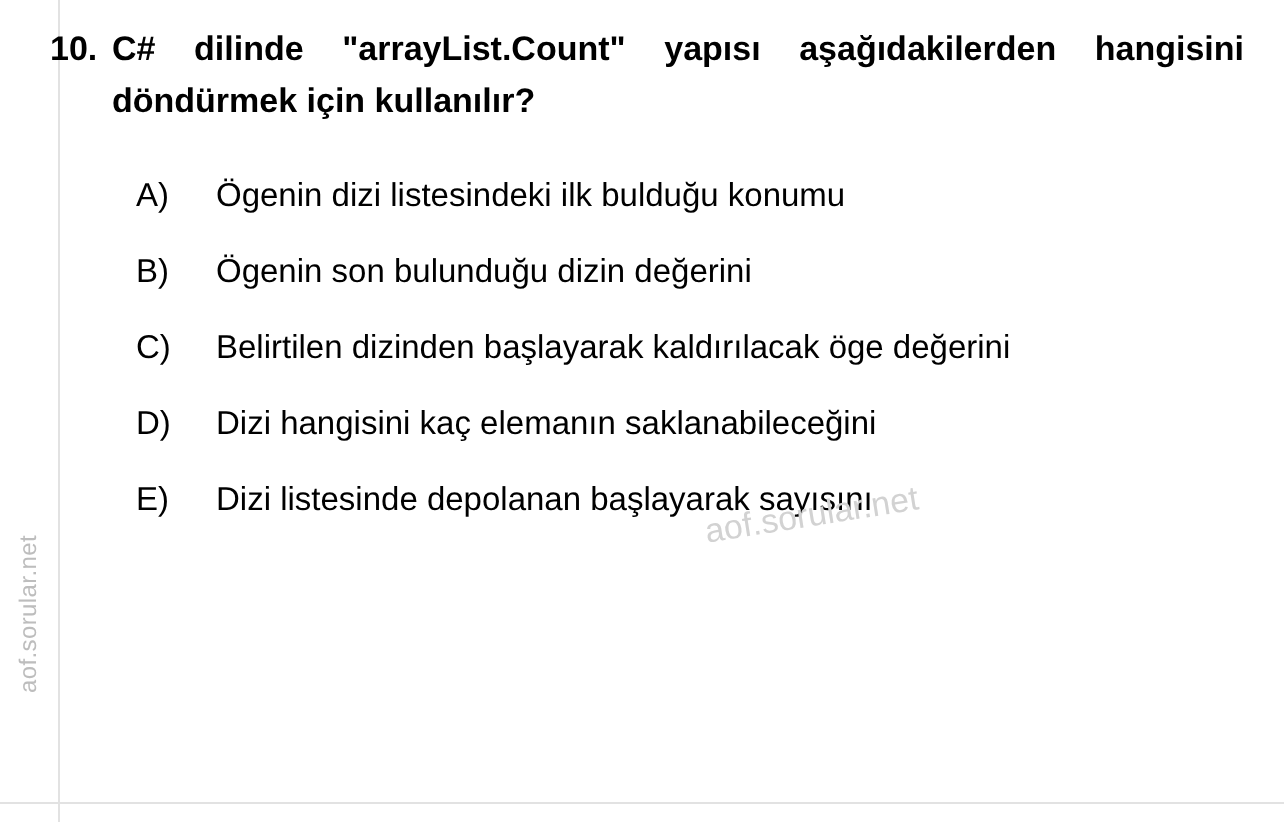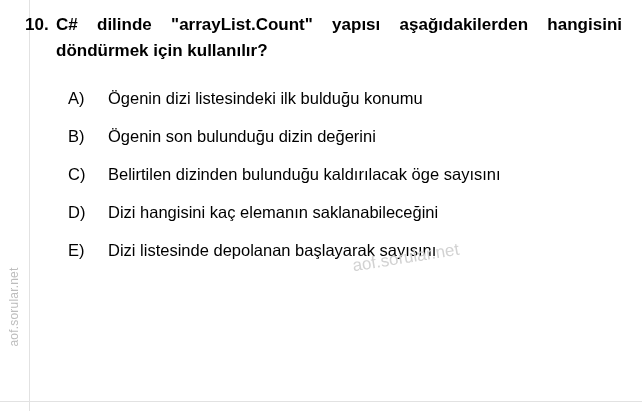--- a/index.html
+++ b/index.html
@@ -155,21 +155,21 @@
         <div class="opt-text nostretch">Ögenin dizi listesindeki ilk bulduğu konumu</div>
       </div>
 
       <div class="option">
         <div class="opt-letter">B)</div>
         <div class="opt-text nostretch">Ögenin son bulunduğu dizin değerini</div>
       </div>
 
       <div class="option">
         <div class="opt-letter">C)</div>
-        <div class="opt-text">Belirtilen dizinden bulunduğu kaldırılacak öge sayısını</div>
+        <div class="opt-text">Belirtilen dizinden başlayarak kaldırılacak öge değerini</div>
       </div>
 
       <div class="option">
         <div class="opt-letter">D)</div>
         <div class="opt-text">Dizi hangisini kaç elemanın saklanabileceğini</div>
       </div>
 
       <div class="option">
         <div class="opt-letter">E)</div>
         <div class="opt-text">Dizi listesinde depolanan başlayarak sayısını</div>

